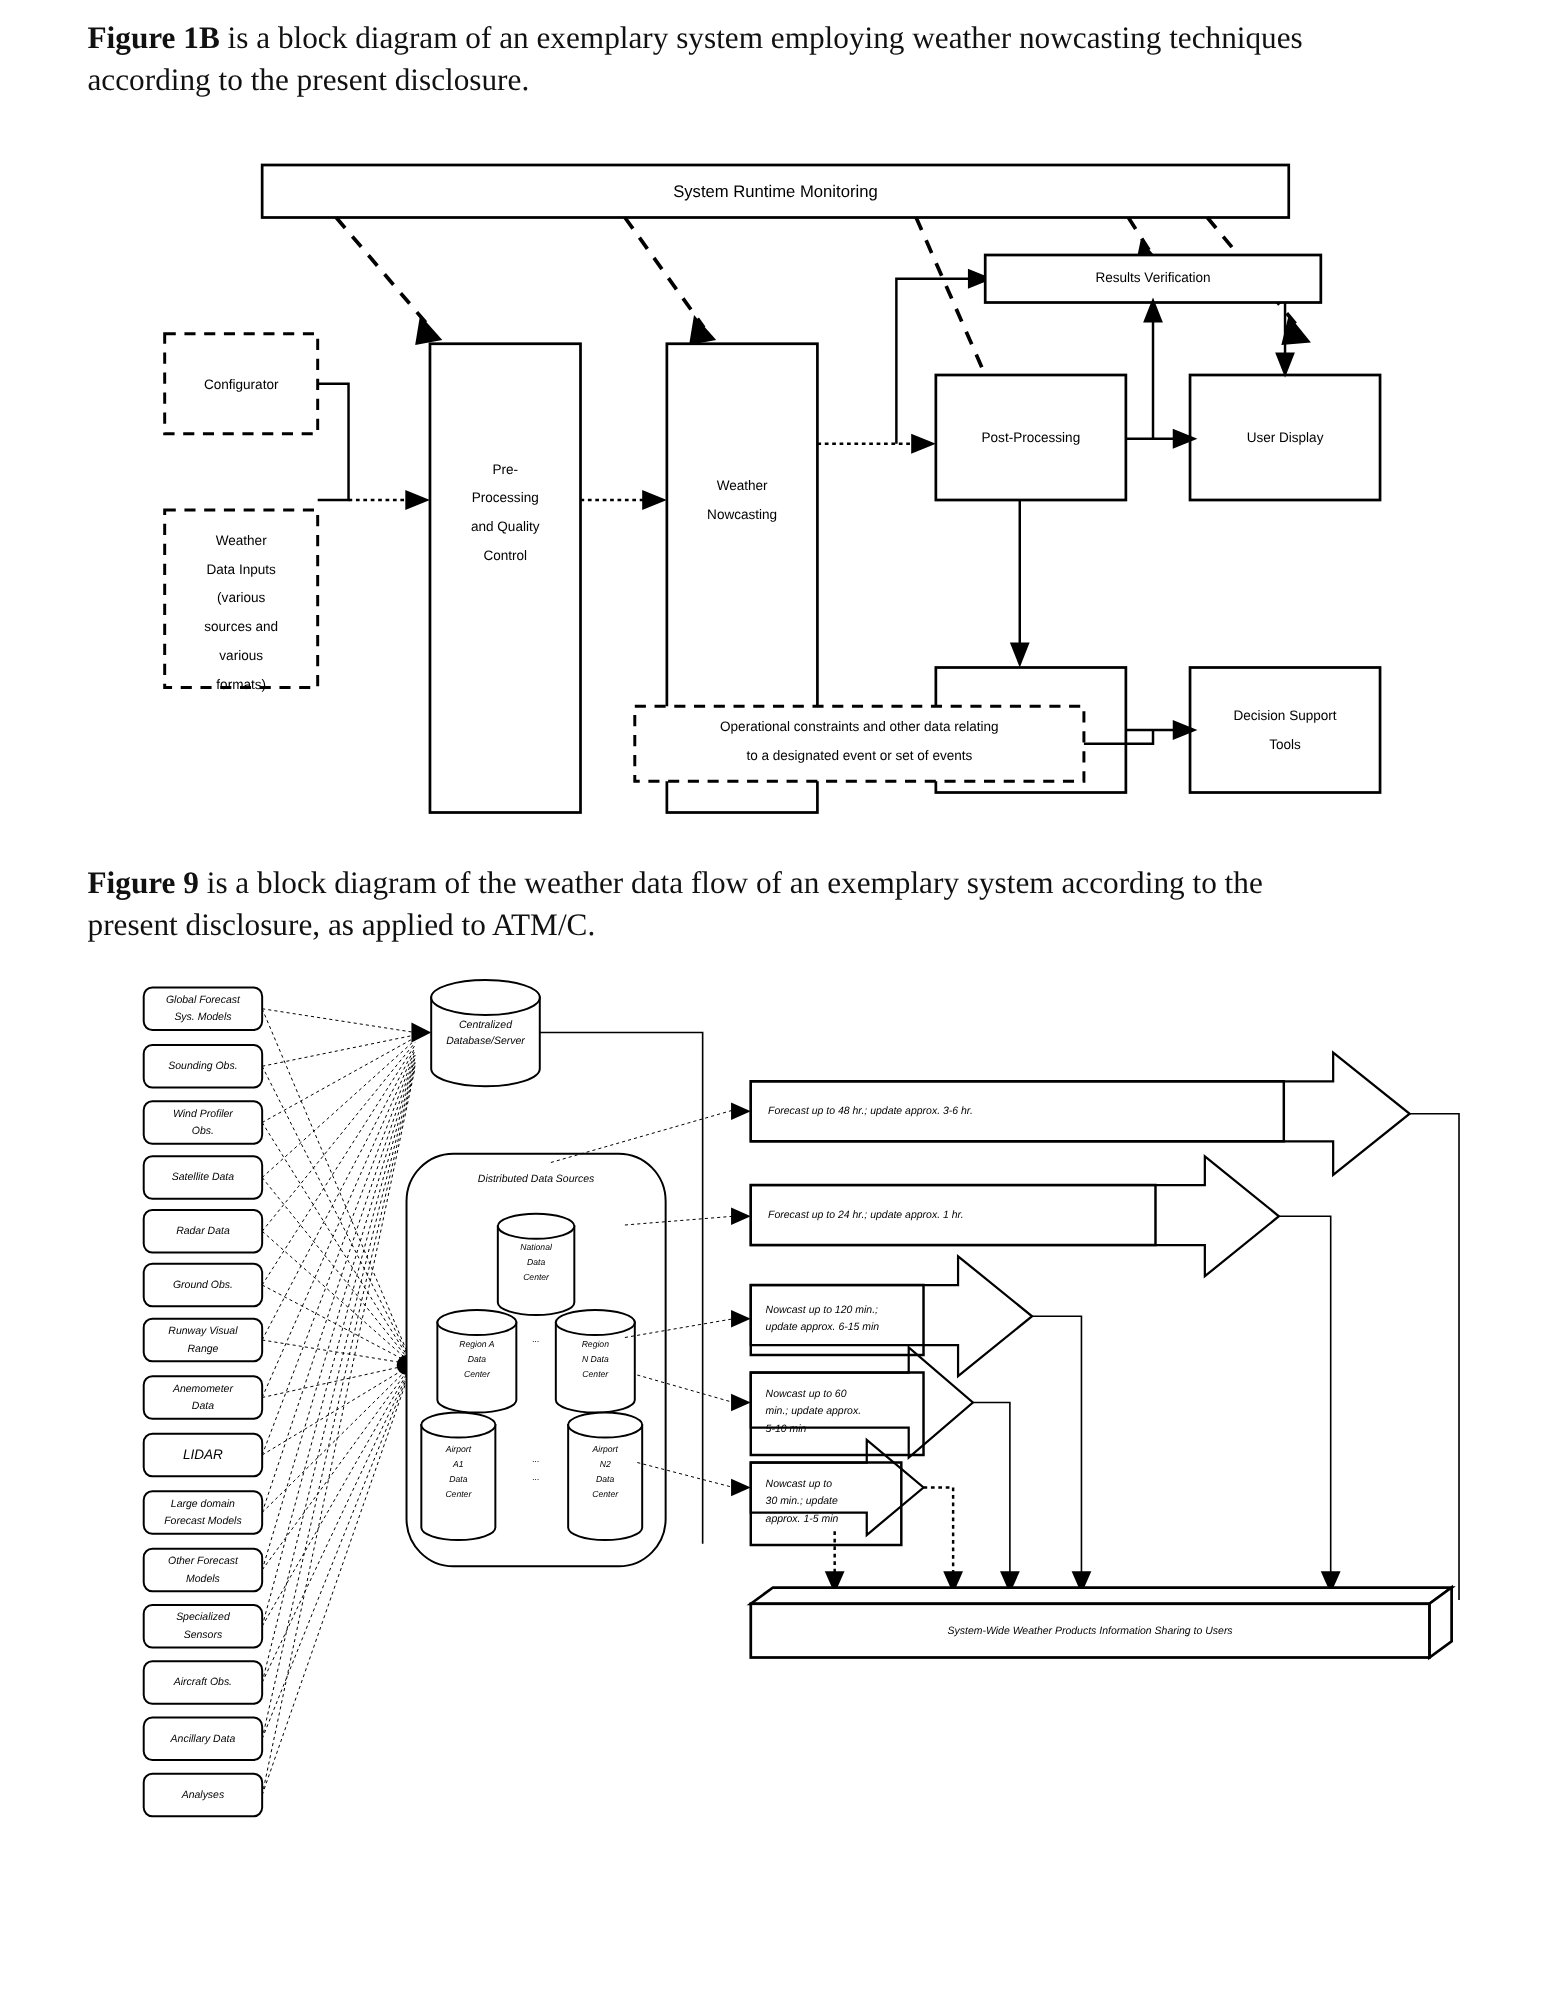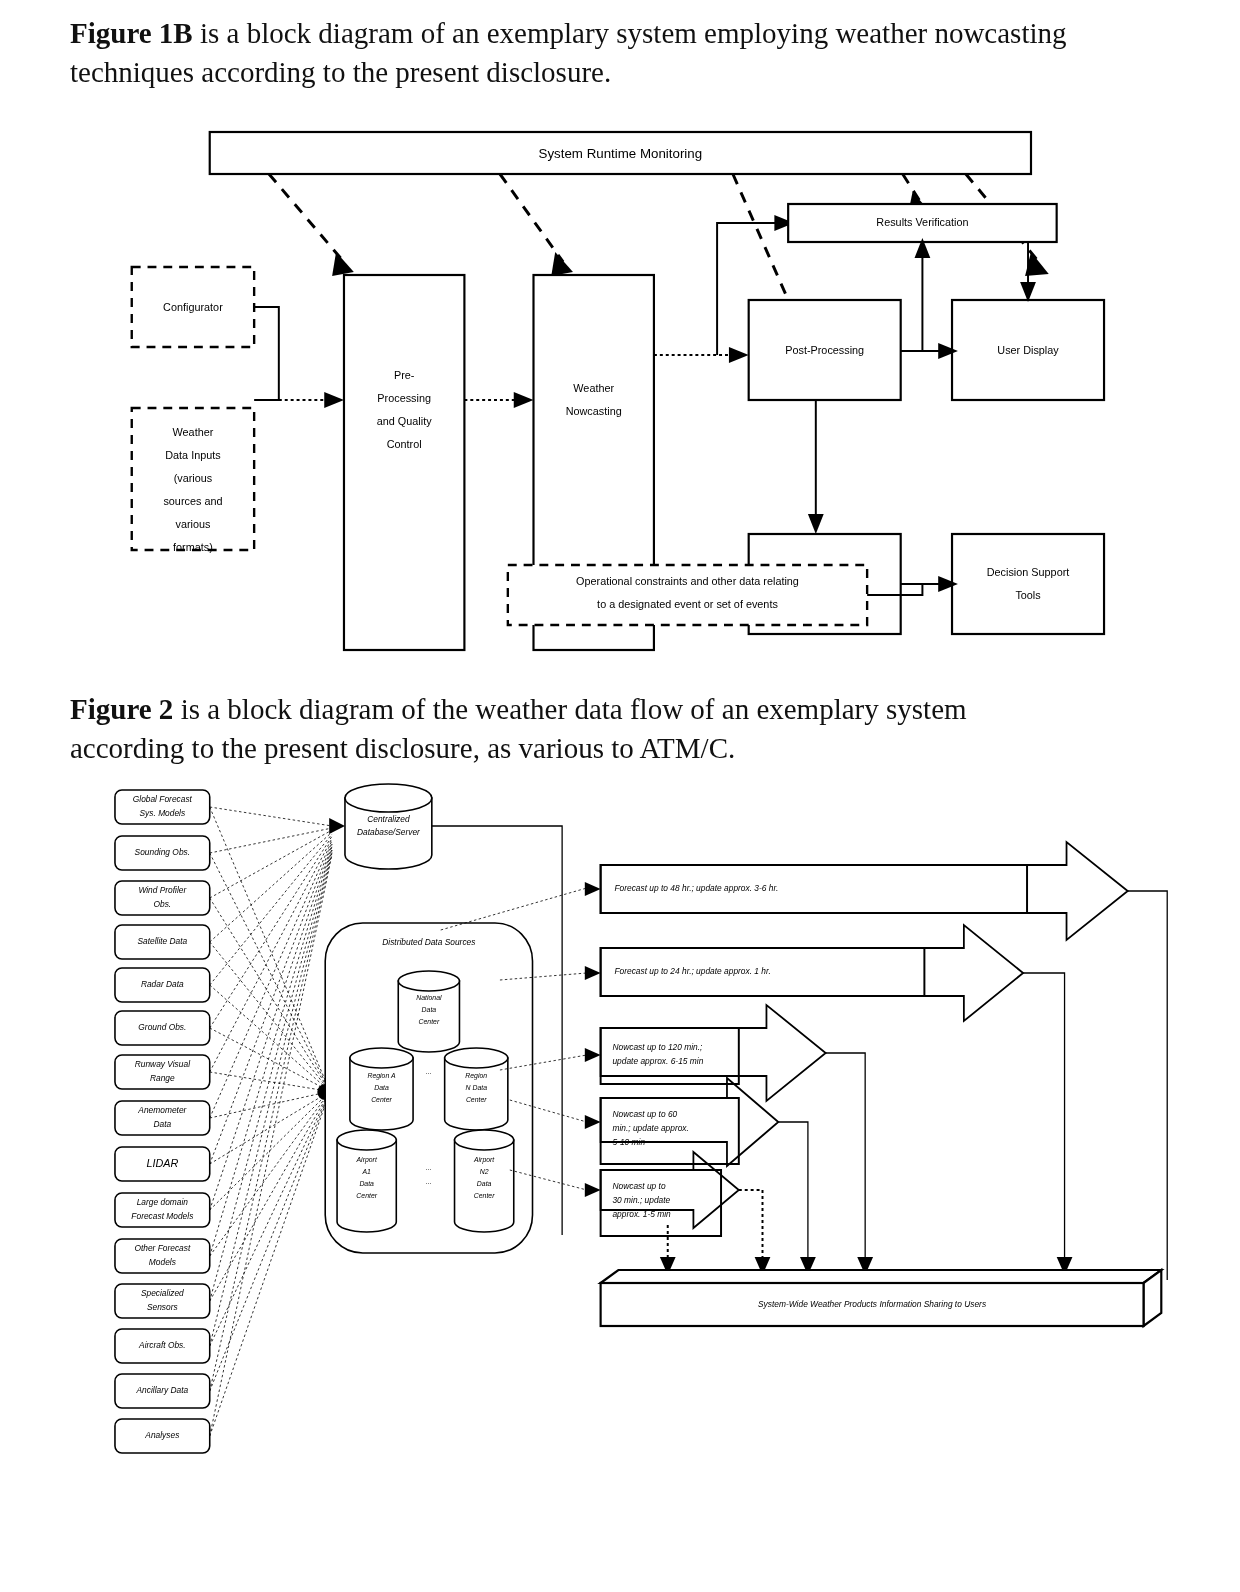--- a/index.html
+++ b/index.html
@@ -11,21 +11,21 @@
     width: 1240px;
     height: 1592px;
     position: relative;
     font-family: "Liberation Sans", sans-serif;
     color: #000000;
     overflow: hidden;
   }
   .caption {
     position: absolute;
     font-family: "Liberation Serif", serif;
-    font-size: 29px;
+    font-size: 25px;
     line-height: 1.35;
     color: #111;
   }
   .caption b { font-weight: bold; }
 
   #fig1b-caption { left: 70px; top: 14px; width: 1000px; }
   #fig2-caption  { left: 70px; top: 690px; width: 1010px; }
 
   .figure {
     position: absolute;
@@ -159,21 +159,21 @@
   <rect class="bx-d" x="478" y="455" width="364" height="60"></rect>
   <text class="lbl-sm" x="660" y="472">Operational constraints and other data relating</text>
   <text class="lbl-sm" x="660" y="495">to a designated event or set of events</text>
 
   <path class="ln" d="M842,485 L898,485 L898,474"></path>
 
 </svg>
 </div>
 
 <div class="caption" id="fig2-caption">
-  <b>Figure 2</b><span> is a block diagram of the weather data flow of an exemplary system according to the present disclosure, as various to ATM/C.</span>
+  <b>Figure 9</b><span> is a block diagram of the weather data flow of an exemplary system according to the present disclosure, as applied to ATM/C.</span>
 </div>
 
 <div class="figure" id="figure-2">
 <svg viewBox="0 0 1240 760" preserveAspectRatio="none">
 
   <g>
     <path class="ln-fine" d="M176,37 L300,56"></path>
     <path class="ln-fine" d="M176,83 L300,58"></path>
     <path class="ln-fine" d="M176,128 L300,60"></path>
     <path class="ln-fine" d="M176,172 L300,62"></path>

